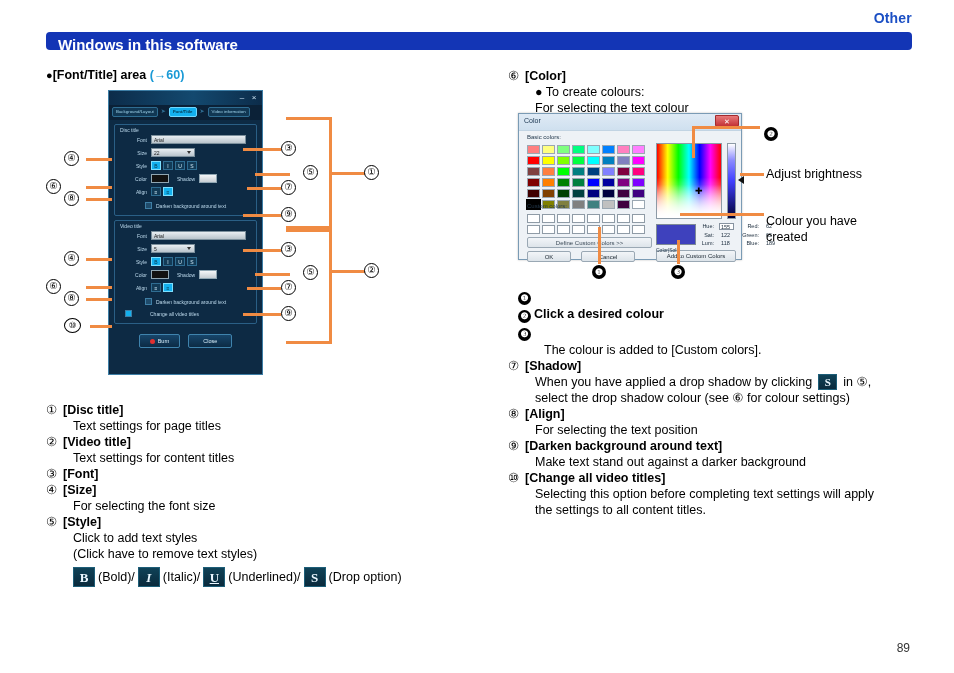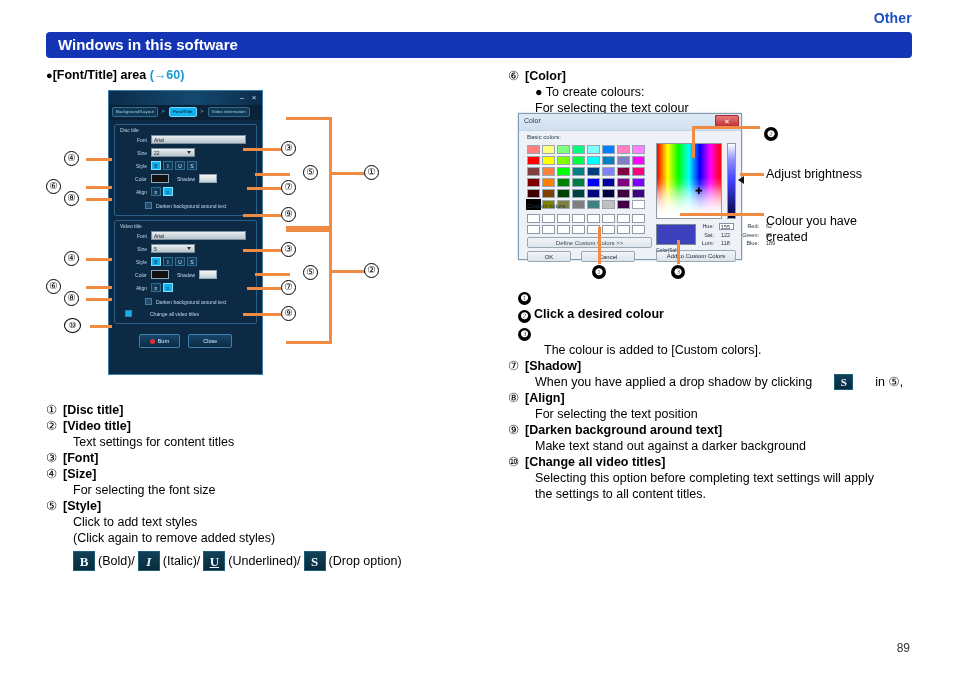--- a/index.html
+++ b/index.html
@@ -14,21 +14,21 @@
   }
 
   
   .chapter-tag {
     position: absolute; right: 42px; top: 10px;
     font-size: 14px; font-weight: bold; color: #1b4fc4;
     letter-spacing: .2px;
   }
   .title-bar {
     position: absolute; left: 46px; top: 32px;
-    width: 866px; height: 26px;
+    width: 866px; height: 18px;
     background: #1335b5;
     border-radius: 4px 4px 4px 4px;
   }
   .title-bar span {
     position: absolute; left: 12px; top: 4px;
     color: #fff; font-size: 15px; font-weight: bold;
   }
 
   
   .col-left  { position: absolute; left: 46px; top: 68px; width: 452px; }
@@ -447,20 +447,21 @@
 <div class="cline" style="left:286px; top:341px; width:46px; height:3px;"></div>
 <div class="cline" style="left:332px; top:270px; width:33px; height:3px;"></div>
 <div class="cnum" style="left:364px; top:263px;">②</div>
 
 <div style="position:absolute;left:46px;top:396px;width:452px;" class="explist">
 
   <div class="eitem">
     <div class="enum">①</div>
     <div class="ebody">
       <div class="ehead">[Disc title]</div>
+      <div class="edesc">Text settings for page titles</div>
     </div>
   </div>
 
   <div class="eitem">
     <div class="enum">②</div>
     <div class="ebody">
       <div class="ehead">[Video title]</div>
       <div class="edesc">Text settings for content titles</div>
     </div>
   </div>
@@ -478,21 +479,21 @@
       <div class="ehead">[Size]</div>
       <div class="edesc">For selecting the font size</div>
     </div>
   </div>
 
   <div class="eitem">
     <div class="enum">⑤</div>
     <div class="ebody">
       <div class="ehead">[Style]</div>
       <div class="edesc">Click to add text styles</div>
-      <div class="edesc">(Click again to remove added styles)</div>
+      <div class="edesc">(Click have to remove text styles)</div>
       <div class="style-legend">
         <div class="style-chip serif">B</div>
         <div class="style-txt">(Bold)/</div>
         <div class="style-chip italic">I</div>
         <div class="style-txt">(Italic)/</div>
         <div class="style-chip serif" style="text-decoration:underline;">U</div>
         <div class="style-txt">(Underlined)/</div>
         <div class="style-chip serif">S</div>
         <div class="style-txt">(Drop option)</div>
       </div>
@@ -666,25 +667,26 @@
   </div>
   <div style="display:flex;padding-left:10px;">
     <div style="width:16px;flex:0 0 16px;"><span class="solid-num">❸</span></div>
   </div>
   <div class="edesc" style="padding-left:36px;">The colour is added to [Custom colors].</div>
 
   <div class="eitem">
     <div class="enum">⑦</div>
     <div class="ebody">
       <div class="ehead">[Shadow]</div>
-      <div class="edesc" style="display:flex;align-items:center;gap:22px;">
+      <div class="edesc" style="display:flex;align-items:center;gap:6px;">
         <span>When you have applied a drop shadow by clicking</span>
         <span class="inline-chip">S</span>
         <span>in ⑤,</span>
       </div>
+      <div class="edesc">select the drop shadow colour (see ⑥ for colour settings)</div>
     </div>
   </div>
 
   <div class="eitem">
     <div class="enum">⑧</div>
     <div class="ebody">
       <div class="ehead">[Align]</div>
       <div class="edesc">For selecting the text position</div>
     </div>
   </div>

